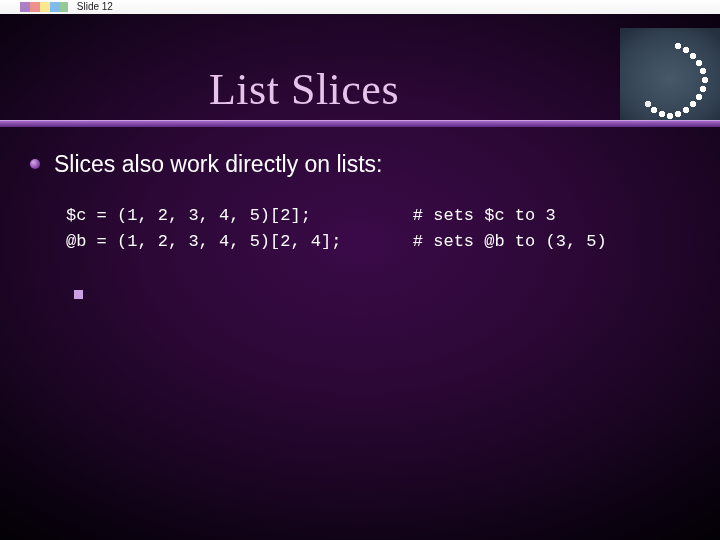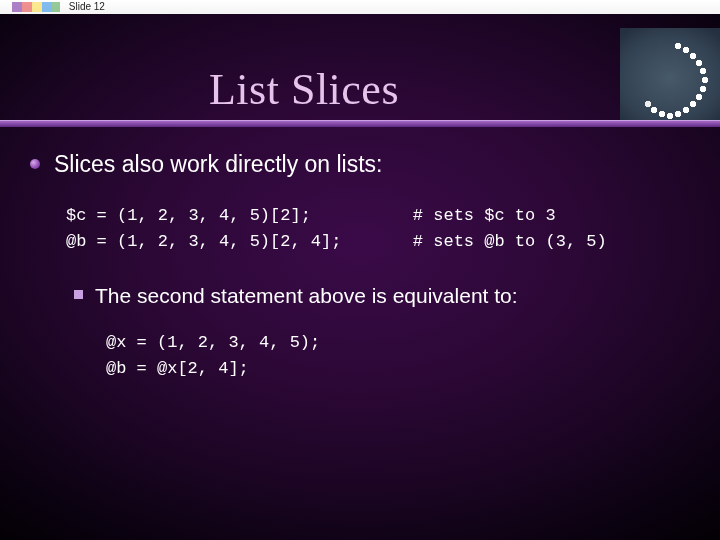--- a/index.html
+++ b/index.html
@@ -25,21 +25,21 @@
   .top-bar {
     position: absolute;
     top: 0;
     left: 0;
     width: 720px;
     height: 14px;
     background: linear-gradient(#ffffff, #f4f4f4);
     font-size: 10px;
     line-height: 14px;
     color: #222222;
-    padding-left: 12px;
+    padding-left: 20px;
     box-sizing: border-box;
     font-family: Verdana, sans-serif;
   }
   .top-bar .logo-stub {
     display: inline-block;
     vertical-align: top;
     width: 48px;
     height: 10px;
     margin-top: 2px;
     margin-right: 6px;
@@ -185,22 +185,19 @@
       <div class="bullet-dot"></div>
       <div class="bullet-text">Slices also work directly on lists:</div>
     </div>
 
     <div class="code-block">$c = (1, 2, 3, 4, 5)[2];          # sets $c to 3
 @b = (1, 2, 3, 4, 5)[2, 4];       # sets @b to (3, 5)</div>
 
     <div class="sub-block">
       <div class="bullet-row" style="margin-bottom:16px;">
         <div class="bullet-square"></div>
-        <div class="sub-bullet-text">The second statement above is equivalent to:</div>
       </div>
     </div>
 
-    <div class="code-block-2">@x = (1, 2, 3, 4, 5);
-@b = @x[2, 4];</div>
 
   </div>
 
 </div>
 
 </body></html>

